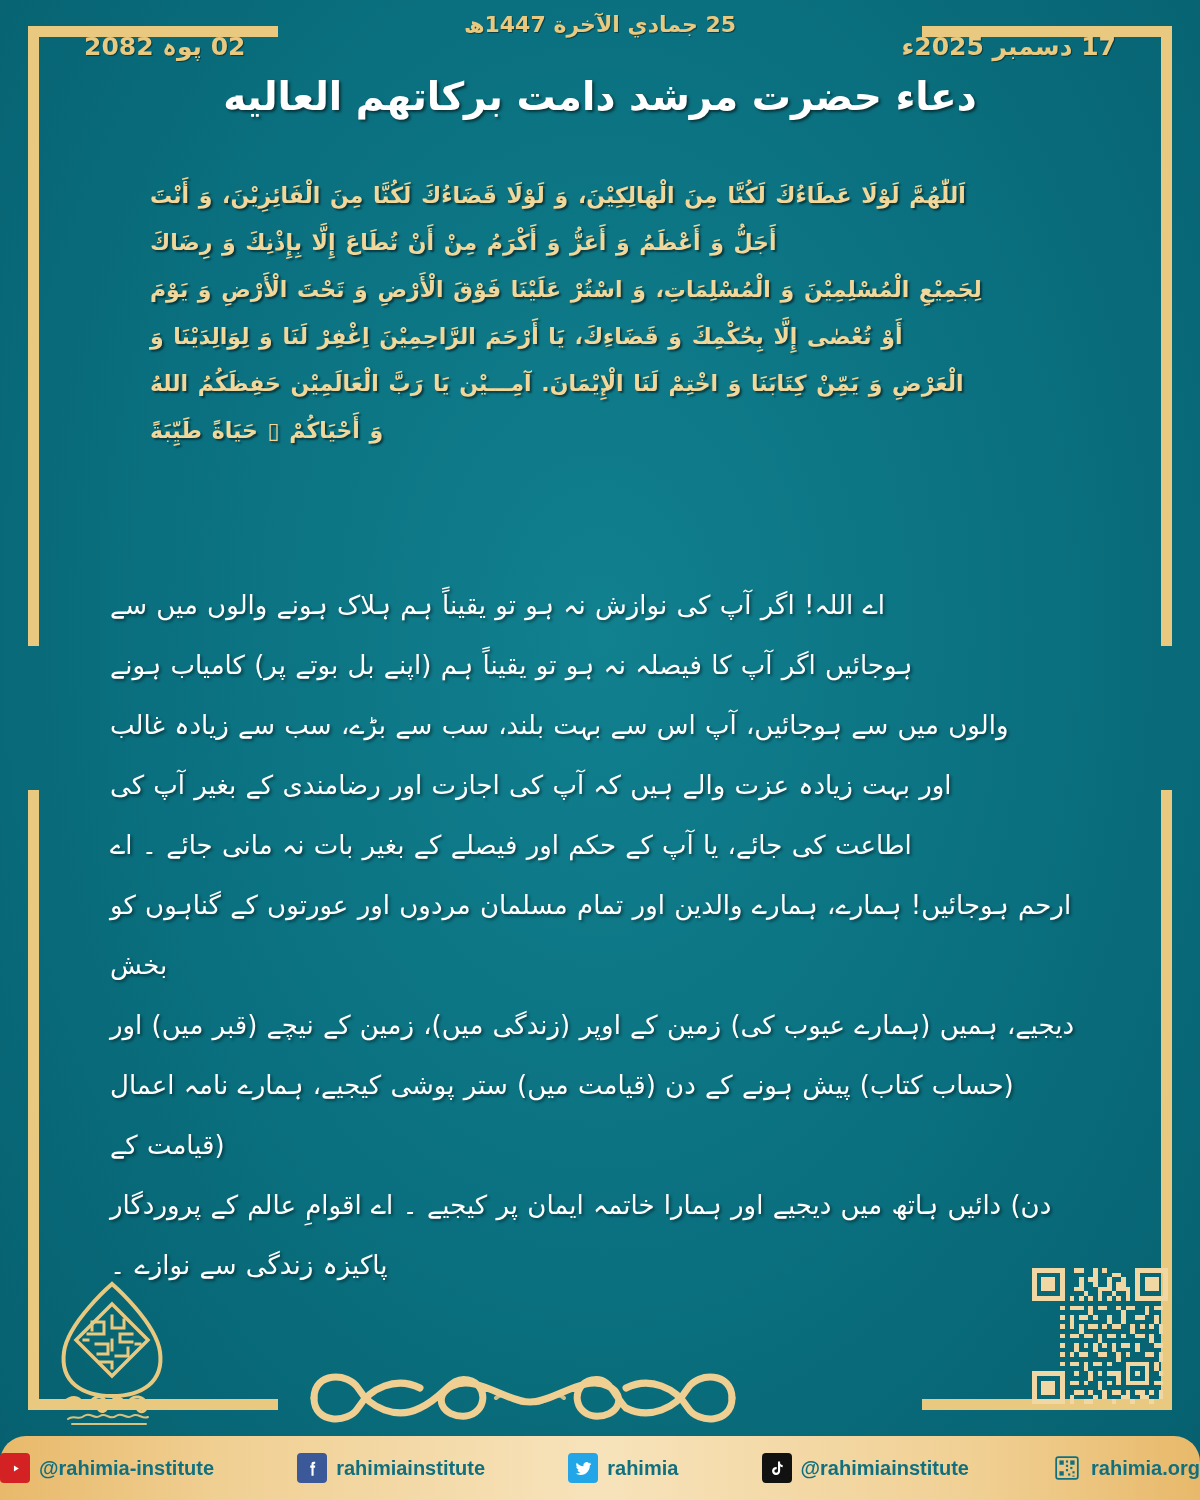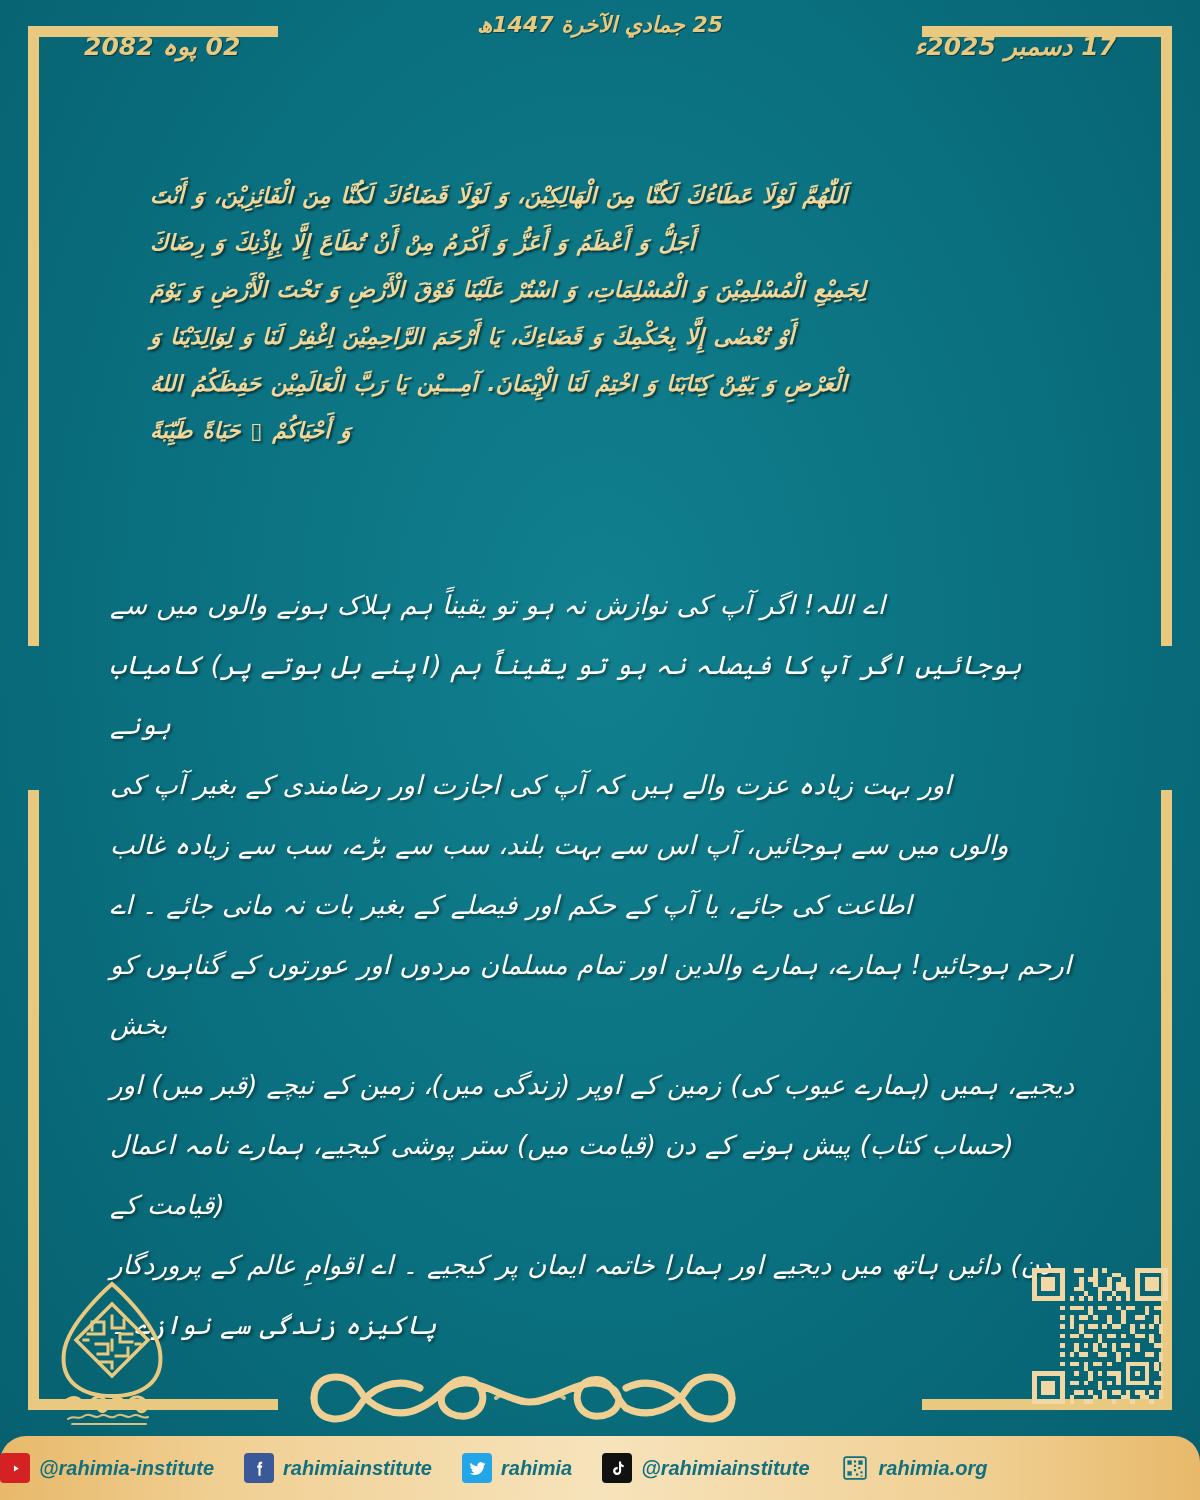--- a/index.html
+++ b/index.html
@@ -6,21 +6,20 @@
   html,body{margin:0;padding:0;}
   body{
     width:1200px;height:1500px;
     background:#0b7180;
     font-family:"DejaVu Sans","Liberation Sans",sans-serif;
     overflow:hidden;position:relative;
   }
   .poster{
     position:absolute;inset:0;
     background:radial-gradient(ellipse at 50% 42%, #11808f 0%, #0a6f7e 55%, #065f6e 100%);
-    font-style:italic;
   }
 
   
   .frame span{position:absolute;background:#e9c97f;}
   
   .f-tl-h{left:28px;top:26px;width:250px;height:11px;}
   
   .f-tr-h{right:28px;top:26px;width:250px;height:11px;}
   
   .f-l-v1{left:28px;top:26px;width:11px;height:620px;}
@@ -86,22 +85,22 @@
 
   
   .qr{position:absolute;right:32px;bottom:96px;width:136px;height:136px;}
   .qr svg{width:100%;height:100%;display:block;}
 
   
   .footer{
     position:absolute;left:0;right:0;bottom:0;height:64px;
     background:linear-gradient(90deg,#e8b96a 0%,#f0cf92 18%,#f7e3bb 50%,#f0cf92 82%,#e8b96a 100%);
     border-top-left-radius:26px;border-top-right-radius:26px;
-    display:flex;align-items:center;justify-content:flex-start;
-    direction:ltr;gap:30px;
+    display:flex;align-items:center;justify-content:space-between;
+    direction:ltr;gap:14px;
   }
   .social{display:flex;align-items:center;gap:9px;}
   .social .sicon{
     width:30px;height:30px;border-radius:4px;
     display:flex;align-items:center;justify-content:center;
     flex:0 0 auto;
   }
   .social .shandle{
     color:#11707f;font-size:20px;font-weight:700;
     font-family:"Liberation Sans",sans-serif;white-space:nowrap;
@@ -126,35 +125,36 @@
     <span class="f-r-v1"></span>
     <span class="f-r-v2"></span>
     <span class="f-bl-h"></span>
     <span class="f-br-h"></span>
   </div>
 
   <div class="date date-bikrami">02 پوہ 2082</div>
   <div class="date-hijri">25 جمادي الآخرة 1447ھ</div>
   <div class="date date-gregorian">17 دسمبر 2025ء</div>
 
+  <div class="title">دعاء حضرت مرشد دامت بركاتهم العاليه</div>
 
   <div class="dua" id="dua-block">
       <div>اَللّٰهُمَّ لَوْلَا عَطَاءُكَ لَكُنَّا مِنَ الْهَالِكِيْنَ، وَ لَوْلَا قَضَاءُكَ لَكُنَّا مِنَ الْفَائِزِيْنَ، وَ أَنْتَ</div>
       <div>أَجَلُّ وَ أَعْظَمُ وَ أَعَزُّ وَ أَكْرَمُ مِنْ أَنْ تُطَاعَ إِلَّا بِإِذْنِكَ وَ رِضَاكَ</div>
       <div>لِجَمِيْعِ الْمُسْلِمِيْنَ وَ الْمُسْلِمَاتِ، وَ اسْتُرْ عَلَيْنَا فَوْقَ الْأَرْضِ وَ تَحْتَ الْأَرْضِ وَ يَوْمَ</div>
       <div>أَوْ تُعْصٰى إِلَّا بِحُكْمِكَ وَ قَضَاءِكَ، يَا أَرْحَمَ الرَّاحِمِيْنَ اِغْفِرْ لَنَا وَ لِوَالِدَيْنَا وَ</div>
       <div>الْعَرْضِ وَ يَمِّنْ كِتَابَنَا وَ اخْتِمْ لَنَا الْإِيْمَانَ. آمِـــيْن يَا رَبَّ الْعَالَمِيْن حَفِظَكُمُ اللهُ</div>
       <div>وَ أَحْيَاكُمْ ▯ حَيَاةً طَيِّبَةً</div>
     </div>
 
   <div class="translation" id="translation-block">
       <div>اے اللہ! اگر آپ کی نوازش نہ ہو تو یقیناً ہم ہلاک ہونے والوں میں سے</div>
       <div>ہوجائیں اگر آپ کا فیصلہ نہ ہو تو یقیناً ہم (اپنے بل بوتے پر) کامیاب ہونے</div>
+      <div>والوں میں سے ہوجائیں، آپ اس سے بہت بلند، سب سے بڑے، سب سے زیادہ غالب</div>
       <div>اور بہت زیادہ عزت والے ہیں کہ آپ کی اجازت اور رضامندی کے بغیر آپ کی</div>
-      <div>والوں میں سے ہوجائیں، آپ اس سے بہت بلند، سب سے بڑے، سب سے زیادہ غالب</div>
       <div>اطاعت کی جائے، یا آپ کے حکم اور فیصلے کے بغیر بات نہ مانی جائے ۔ اے</div>
       <div>ارحم ہوجائیں! ہمارے، ہمارے والدین اور تمام مسلمان مردوں اور عورتوں کے گناہوں کو بخش</div>
       <div>دیجیے، ہمیں (ہمارے عیوب کی) زمین کے اوپر (زندگی میں)، زمین کے نیچے (قبر میں) اور</div>
       <div>(حساب کتاب) پیش ہونے کے دن (قیامت میں) ستر پوشی کیجیے، ہمارے نامہ اعمال (قیامت کے</div>
       <div>دن) دائیں ہاتھ میں دیجیے اور ہمارا خاتمہ ایمان پر کیجیے ۔ اے اقوامِ عالم کے پروردگار</div>
       <div>پاکیزہ زندگی سے نوازے ۔</div>
     </div>
 
   <div class="logo">
     <svg viewBox="0 0 128 150" xmlns="http://www.w3.org/2000/svg">

